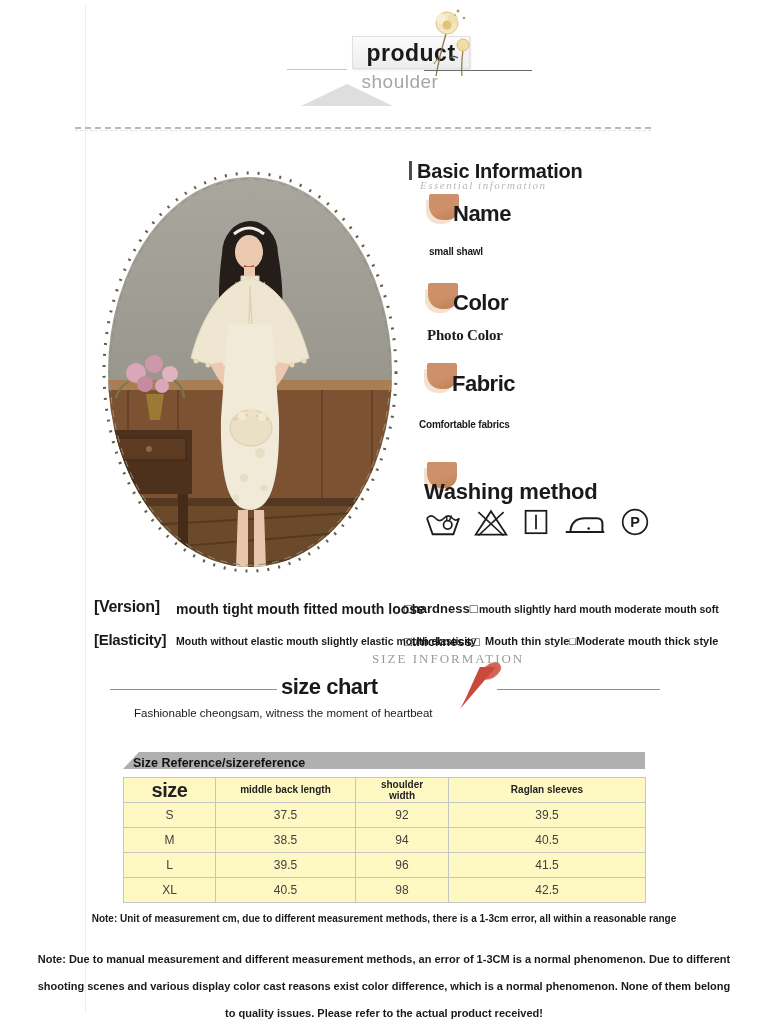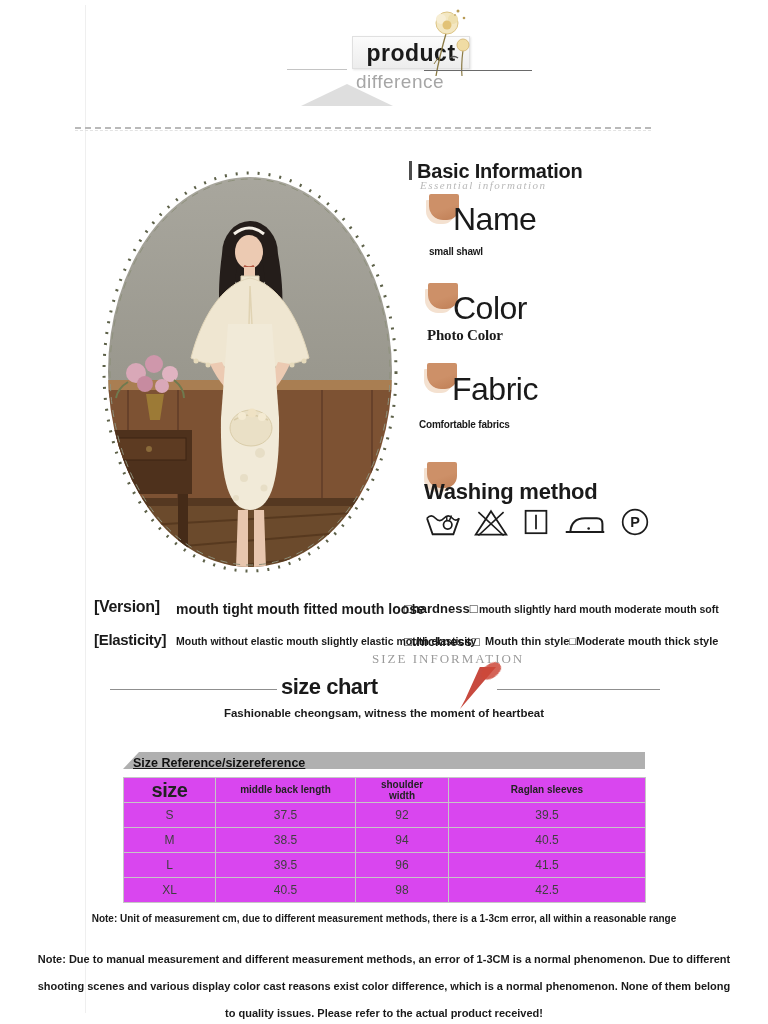--- a/index.html
+++ b/index.html
@@ -24,67 +24,67 @@
 
   .left-rule { left:85px; top:5px; width:1px; height:1008px; background:#efefef; }
 
   
   .sec-bar { left:409px; top:161px; width:3px; height:19px; background:#4d4d4d; }
   .sec-title { left:417px; top:160px; font-size:20px; font-weight:bold; letter-spacing:-.2px; }
   .sec-sub { left:420px; top:179px; font-size:11px; font-style:italic; color:#b9b9b9;
              font-family:"Liberation Serif", serif; letter-spacing:1.5px; }
   .swatch { width:30px; height:26px; background:linear-gradient(160deg,#cd9068 55%,#c07f56);
             border-radius:2px 2px 12px 14px; box-shadow:-4px 5px 0 -1px #f4e1d0; }
-  .fld-label { font-size:32px; font-weight:normal; letter-spacing:-.5px; }
+  .fld-label { font-size:22px; font-weight:bold; letter-spacing:-.5px; }
   .fld-value { font-size:10px; font-weight:bold; letter-spacing:-.2px; }
   .wash-title { font-size:22px; font-weight:bold; letter-spacing:-.2px; }
   .wash-row { left:424px; top:506px; display:flex; gap:11px; align-items:center; }
   .wash-row svg { display:block; }
 
   
   .spec-label { font-size:16px; font-weight:bold; letter-spacing:-.3px; }
   .spec-val { font-size:14px; font-weight:600; }
   .spec-label2 { font-size:13px; font-weight:bold; }
   .spec-val2 { font-size:10.5px; font-weight:600; }
 
   
   .sc-line { height:1px; background:#8f8f8f; }
   .sc-title { left:281px; top:674px; font-size:22px; font-weight:bold; letter-spacing:-.5px; }
   .sc-caps { left:372px; top:651px; font-family:"Liberation Serif", serif; font-size:13px;
              color:#9b9b9b; letter-spacing:2px; }
   .brush-a { left:460px; top:667px; width:36px; height:42px; background:#c2372b; opacity:.9;
              clip-path:polygon(0 100%, 100% 0, 55% 0, 14% 78%); filter:blur(.4px); }
   .brush-b { left:480px; top:664px; width:22px; height:14px; background:#cd483a; opacity:.85;
              border-radius:60% 40% 55% 45%; transform:rotate(-30deg); filter:blur(.6px); }
-  .sc-tagline { left:134px; top:707px; width:500px; text-align:center; font-size:11.5px; font-weight:bold; }
+  .sc-tagline { left:134px; top:707px; width:500px; text-align:left; font-size:11.5px; font-weight:normal; }
 
   
   .tbl-bar { left:123px; top:752px; width:522px; height:17px; background:#b0b0b0;
-             clip-path:polygon(16px 0, 100% 0, 100% 100%, 0 100%);text-decoration:underline; }
+             clip-path:polygon(16px 0, 100% 0, 100% 100%, 0 100%); }
   .tbl-bar span { display:block; margin-left:10px; line-height:23px; font-size:12.5px; font-weight:bold; color:#111; }
   table.size { left:123px; top:777px; width:522px; border-collapse:collapse; table-layout:fixed; }
-  table.size th, table.size td { border:1px solid #c6c6c6; text-align:center; background:#d946ef; }
+  table.size th, table.size td { border:1px solid #c6c6c6; text-align:center; background:#fef9c3; }
   table.size th { height:25px; font-size:10px; font-weight:bold; color:#222; line-height:1.15; }
   table.size th.big { font-size:20px; letter-spacing:-.5px; }
   table.size td { height:25px; font-size:12px; color:#3f3f3f; }
   .tbl-note { left:0; top:913px; width:768px; text-align:center; font-size:10px; font-weight:bold; }
   .foot-note { left:34px; top:946px; width:700px; text-align:center; font-size:11px; font-weight:bold; line-height:27px; }
 </style>
 </head>
 <body>
 
 <div id="page">
 
   <div class="abs left-rule"></div>
 
   <div class="abs hdr-box"></div>
   <div class="abs hdr-tri"></div>
   <div class="abs hline" style="left:287px;top:69px;width:60px;"></div>
   <div class="abs hdr-title">product</div>
-  <div class="abs hdr-sub">difference</div>
+  <div class="abs hdr-sub">shoulder</div>
   <div class="abs" style="left:406px;top:6px;">
     <svg width="72" height="72" viewBox="0 0 72 72">
       <path d="M30 70 C33 52 37 38 41 24" stroke="#8a7a45" stroke-width="1.3" fill="none"></path>
       <path d="M56 70 C55 60 56 52 57 44" stroke="#8a7a45" stroke-width="1.2" fill="none"></path>
       <circle cx="41" cy="17" r="11" fill="#f3e7c2" stroke="#ddc484" stroke-width="1"></circle>
       <circle cx="35" cy="13" r="5" fill="#f7eed4"></circle>
       <circle cx="47" cy="13" r="5" fill="#eedfae"></circle>
       <circle cx="41" cy="19" r="4.5" fill="#e2c276"></circle>
       <circle cx="57" cy="39" r="6" fill="#f0dca4" stroke="#d8bd7c" stroke-width="1"></circle>
       <circle cx="52" cy="5" r="1.5" fill="#b89b55"></circle>

